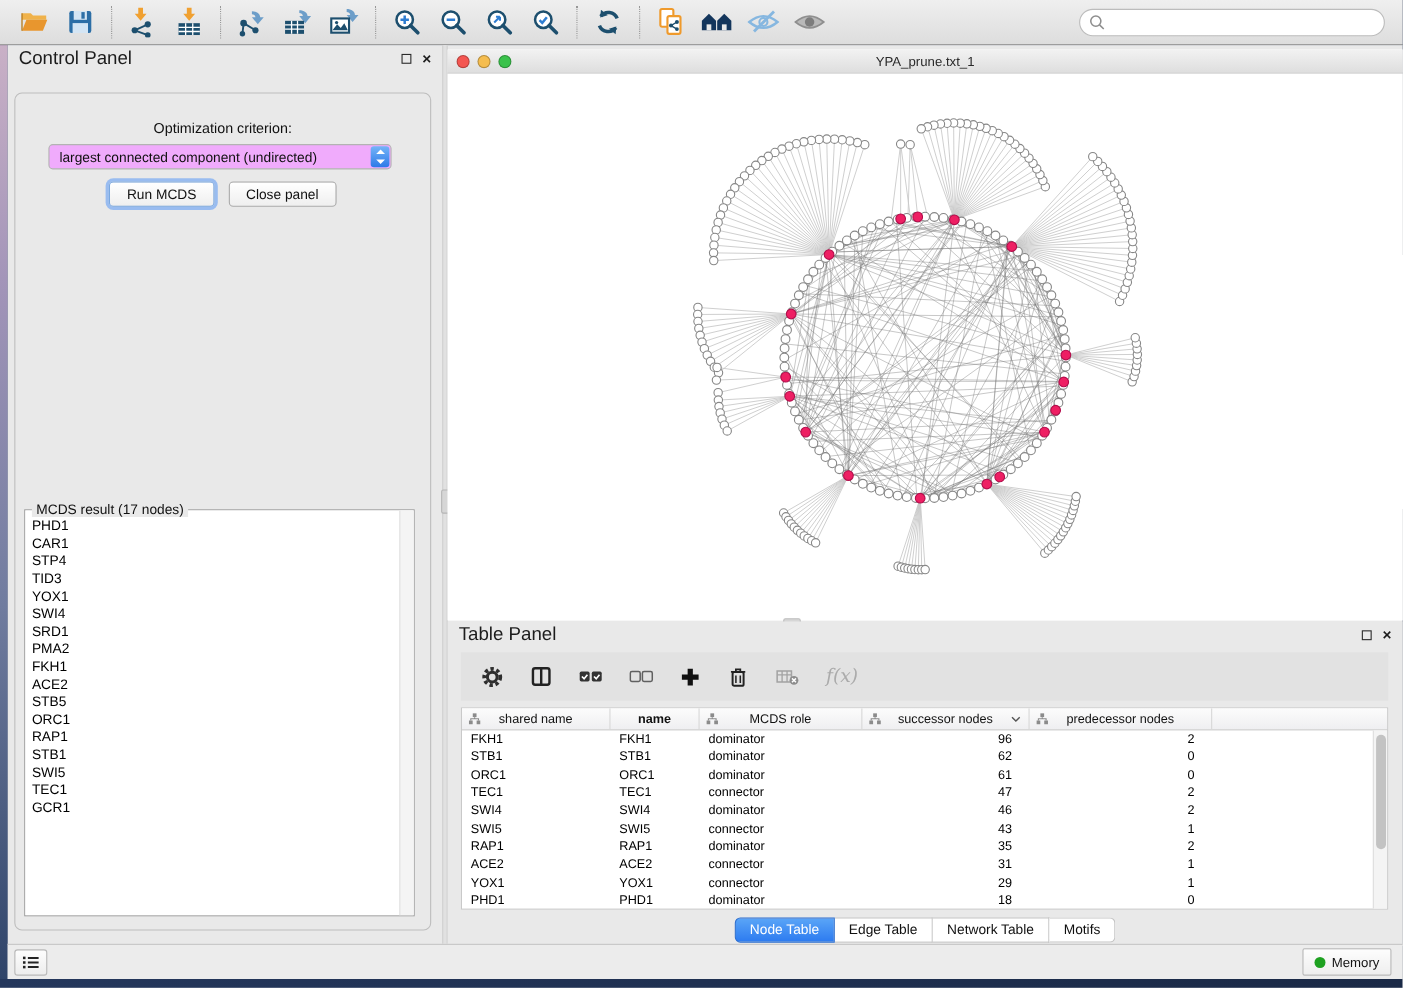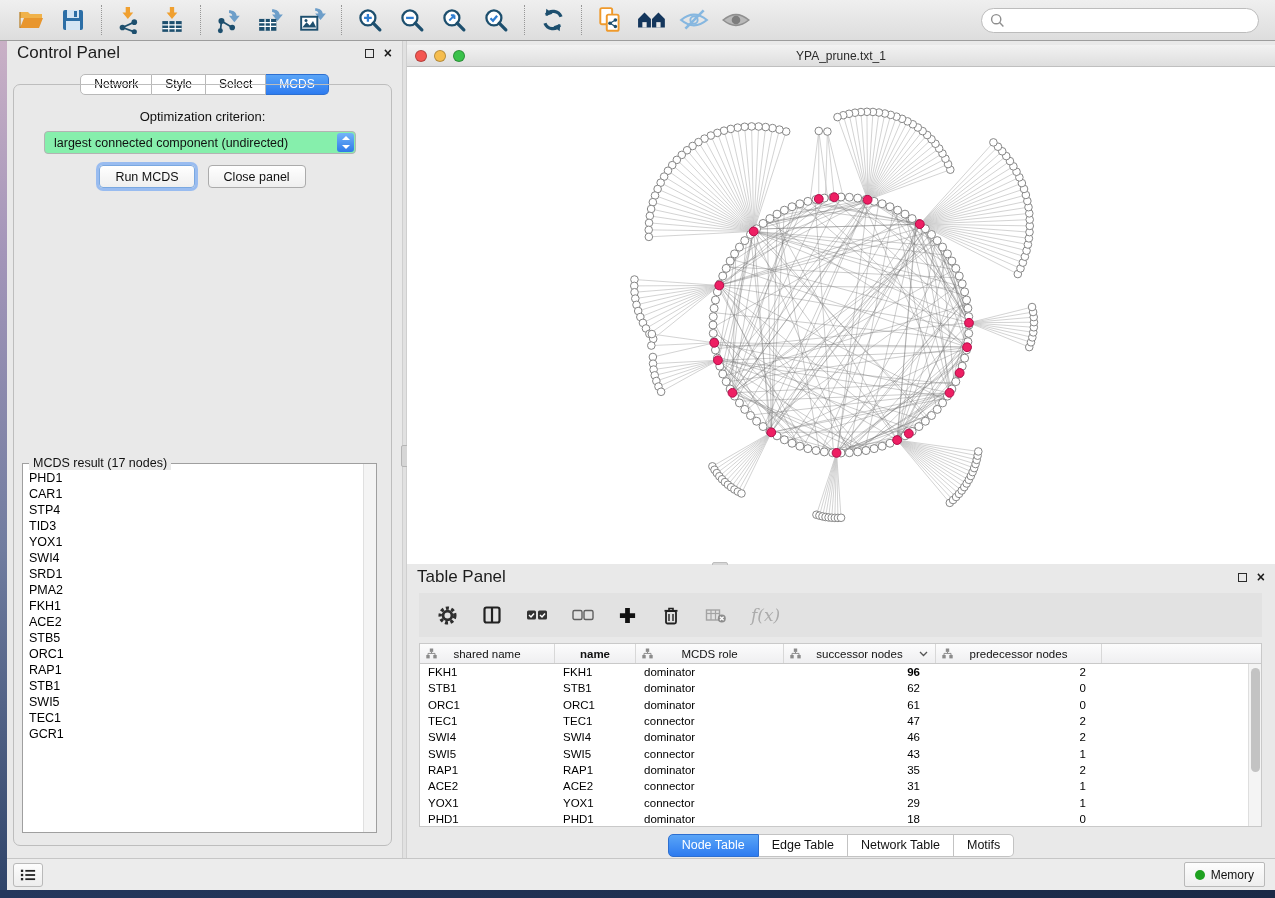--- a/index.html
+++ b/index.html
@@ -36,21 +36,21 @@
   #cp-tabs { position:absolute; top:33px; left:0; right:0; display:flex; justify-content:center; }
   .cptab { height:21px; line-height:19px; padding:0 13px; font-size:12px; background:#fff;
     border:1px solid #b9b9b9; border-left:none; color:#111; }
   .cptab.first { border-left:1px solid #b9b9b9; border-radius:5px 0 0 5px; }
   .cptab.last { border-radius:0 5px 5px 0; }
   .cptab.active { background:linear-gradient(#5aa5f7,#2d7bf0); color:#fff; border-color:#2d6fd0; }
   #cp-box { position:absolute; top:43px; left:6px; right:10px; bottom:12px;
     border:1px solid #bdbdbd; border-radius:7px; }
   #opt-label { position:absolute; top:24px; left:0; right:0; text-align:center; font-size:13px; color:#111; }
   #criterion-select { position:absolute; top:46px; left:30px; width:312px; height:23px;
-    background:#86efac; border:1px solid #b3b3b3; border-radius:4px; display:flex; align-items:center; }
+    background:#f0abfc; border:1px solid #b3b3b3; border-radius:4px; display:flex; align-items:center; }
   #criterion-select .sel-text { flex:1; font-size:12.5px; padding-left:9px; color:#111; white-space:nowrap; }
   .sel-stepper { width:17px; height:19px; margin:1px 1px 1px 0; border-radius:3px;
     background:linear-gradient(#74b4f8,#2e7ae8); position:relative; }
   .sel-stepper:before, .sel-stepper:after { content:""; position:absolute; left:4.5px;
     border-left:4px solid transparent; border-right:4px solid transparent; }
   .sel-stepper:before { top:3px; border-bottom:4.5px solid #fff; }
   .sel-stepper:after { bottom:3px; border-top:4.5px solid #fff; }
   #cp-buttons { position:absolute; top:80px; left:0; right:0; display:flex; justify-content:center; gap:13px; }
   .btn { height:23px; border:1px solid #ababab; border-radius:4px; font-size:12.5px; color:#111;
     background:linear-gradient(#ffffff,#efefef); padding:0 15px;
@@ -264,26 +264,20 @@
 </div>
 
 <div id="main">
 
   <div id="control-panel">
     <div class="panel-header">
       <span class="panel-title">Control Panel</span>
       <span class="panel-hspacer"></span>
       <span class="float-glyph"></span>
       <span class="close-glyph">×</span>
-    </div>
-    <div id="cp-tabs">
-      <span class="cptab first">Network</span>
-      <span class="cptab">Style</span>
-      <span class="cptab">Select</span>
-      <span class="cptab last active">MCDS</span>
     </div>
     <div id="cp-box">
       <div id="opt-label">Optimization criterion:</div>
       <div id="criterion-select">
         <span class="sel-text">largest connected component (undirected)</span>
         <span class="sel-stepper"></span>
       </div>
       <div id="cp-buttons">
         <button class="btn focus-ring">Run MCDS</button>
         <button class="btn">Close panel</button>
@@ -1046,21 +1040,21 @@
               </svg>
               <span class="th-label">predecessor nodes</span>
             </div>
             <div class="th filler"></div>
           </div>
         <div id="tp-tbody">
             <div class="trow">
               <div class="td left" style="width: 135px;">FKH1</div>
               <div class="td left" style="width: 81px;">FKH1</div>
               <div class="td left" style="width: 148px;">dominator</div>
-              <div class="td num" style="width: 152px; font-weight: bold;">96</div>
+              <div class="td num" style="width: 152px;">96</div>
               <div class="td num" style="width: 166px;">2</div>
             </div>
             <div class="trow">
               <div class="td left" style="width: 135px;">STB1</div>
               <div class="td left" style="width: 81px;">STB1</div>
               <div class="td left" style="width: 148px;">dominator</div>
               <div class="td num" style="width: 152px;">62</div>
               <div class="td num" style="width: 166px;">0</div>
             </div>
             <div class="trow">

